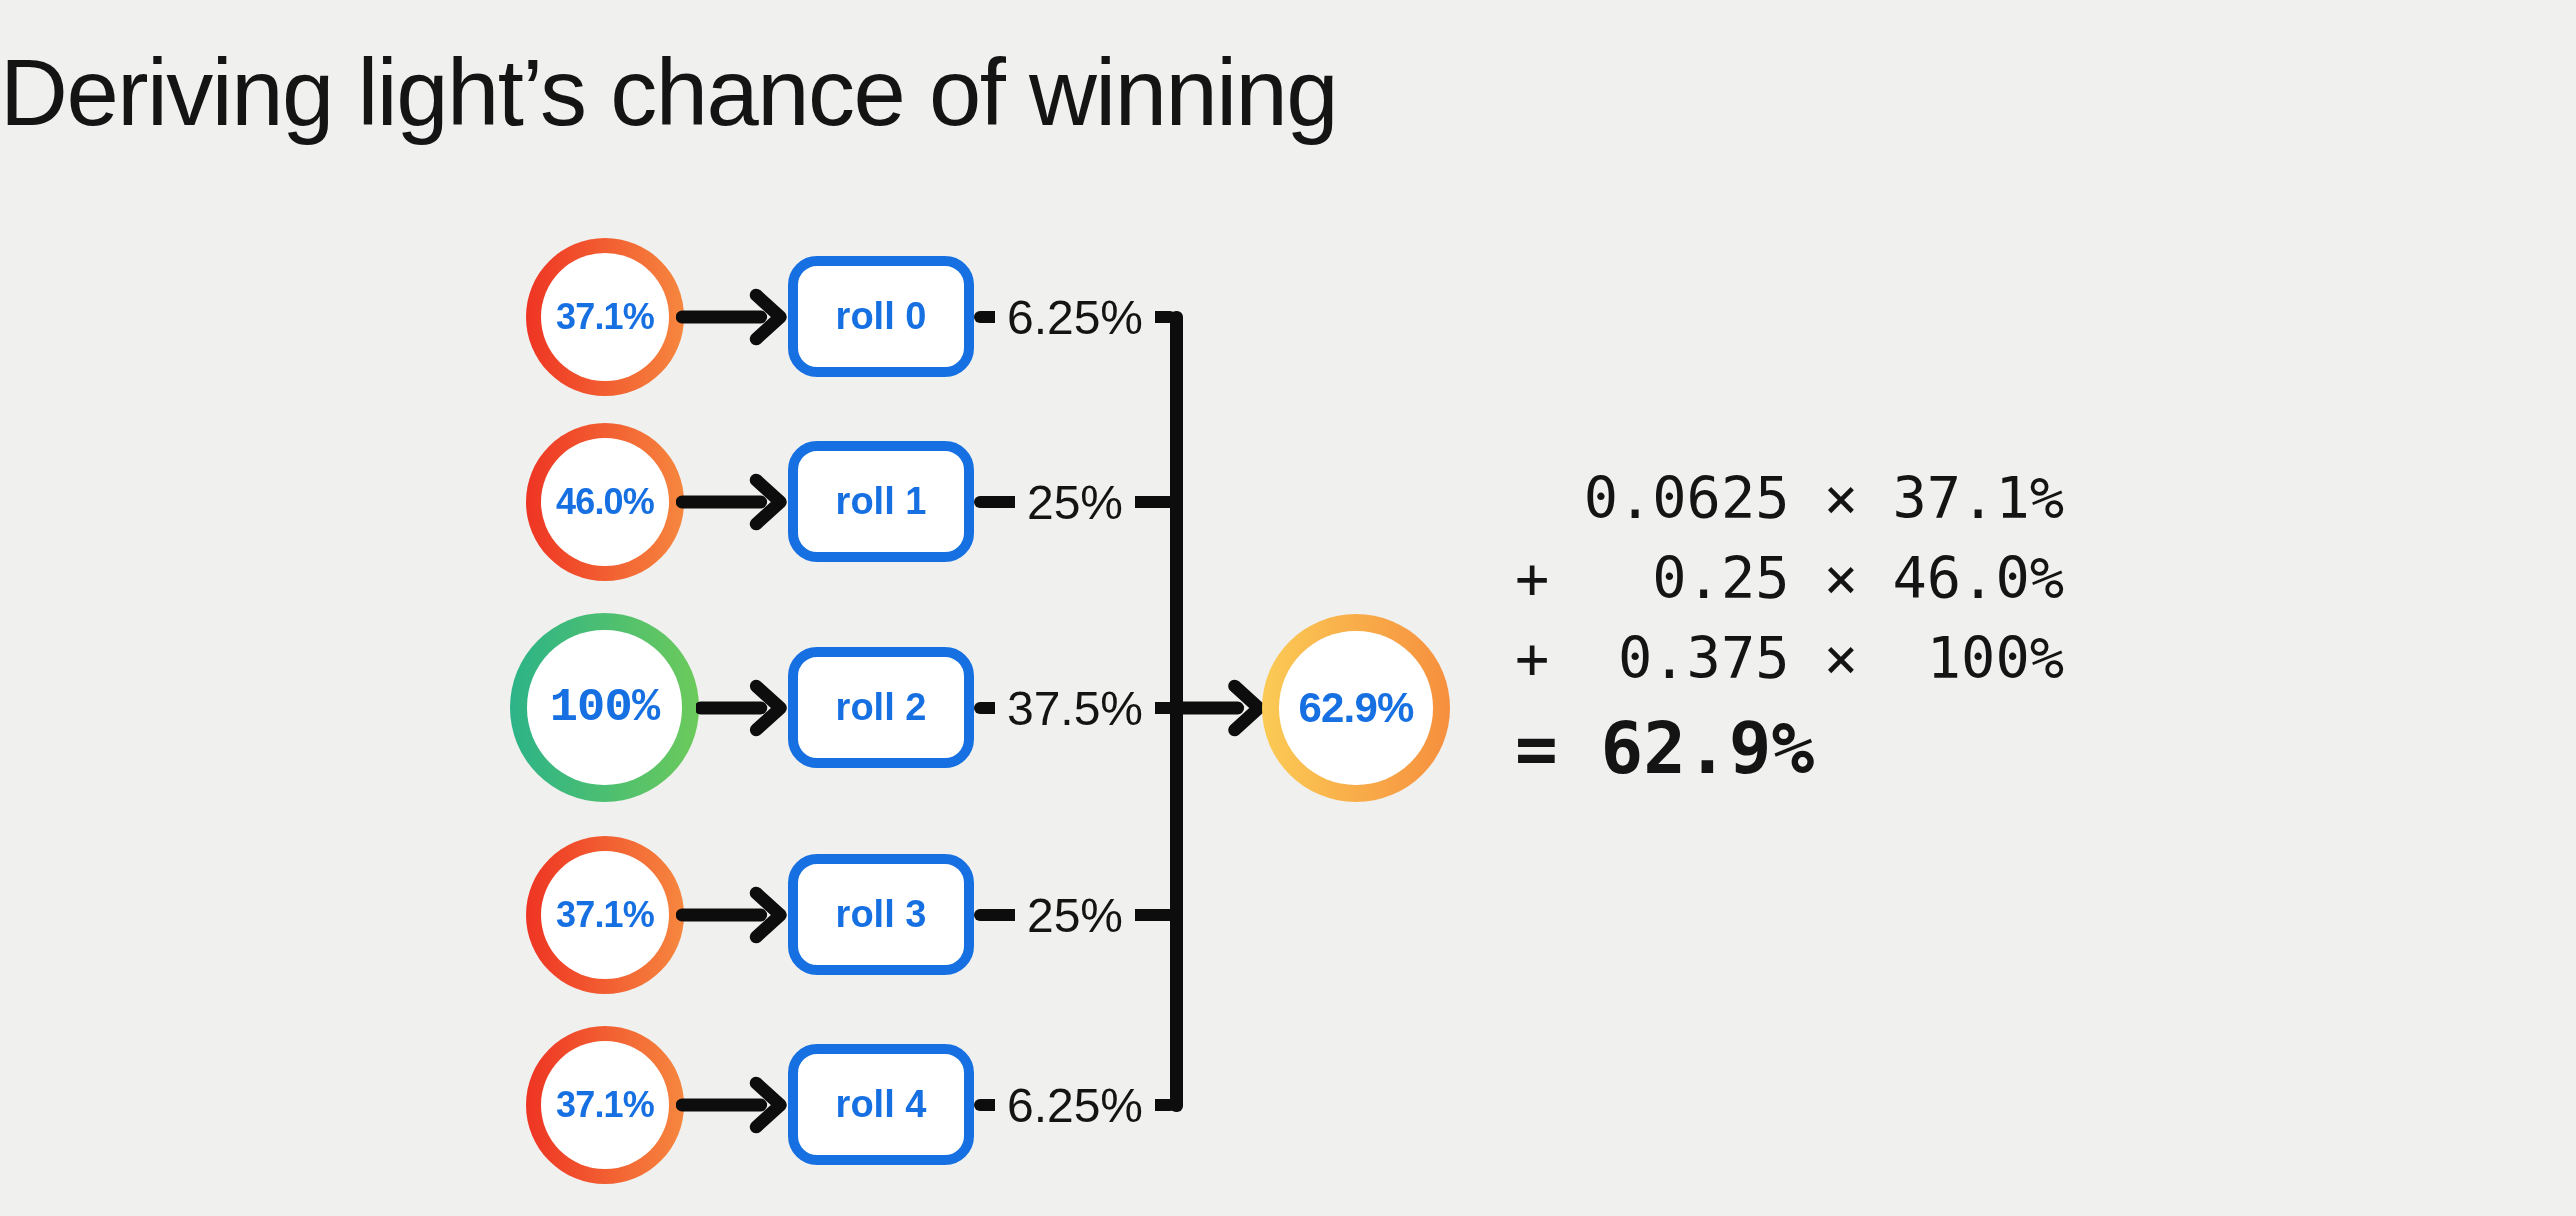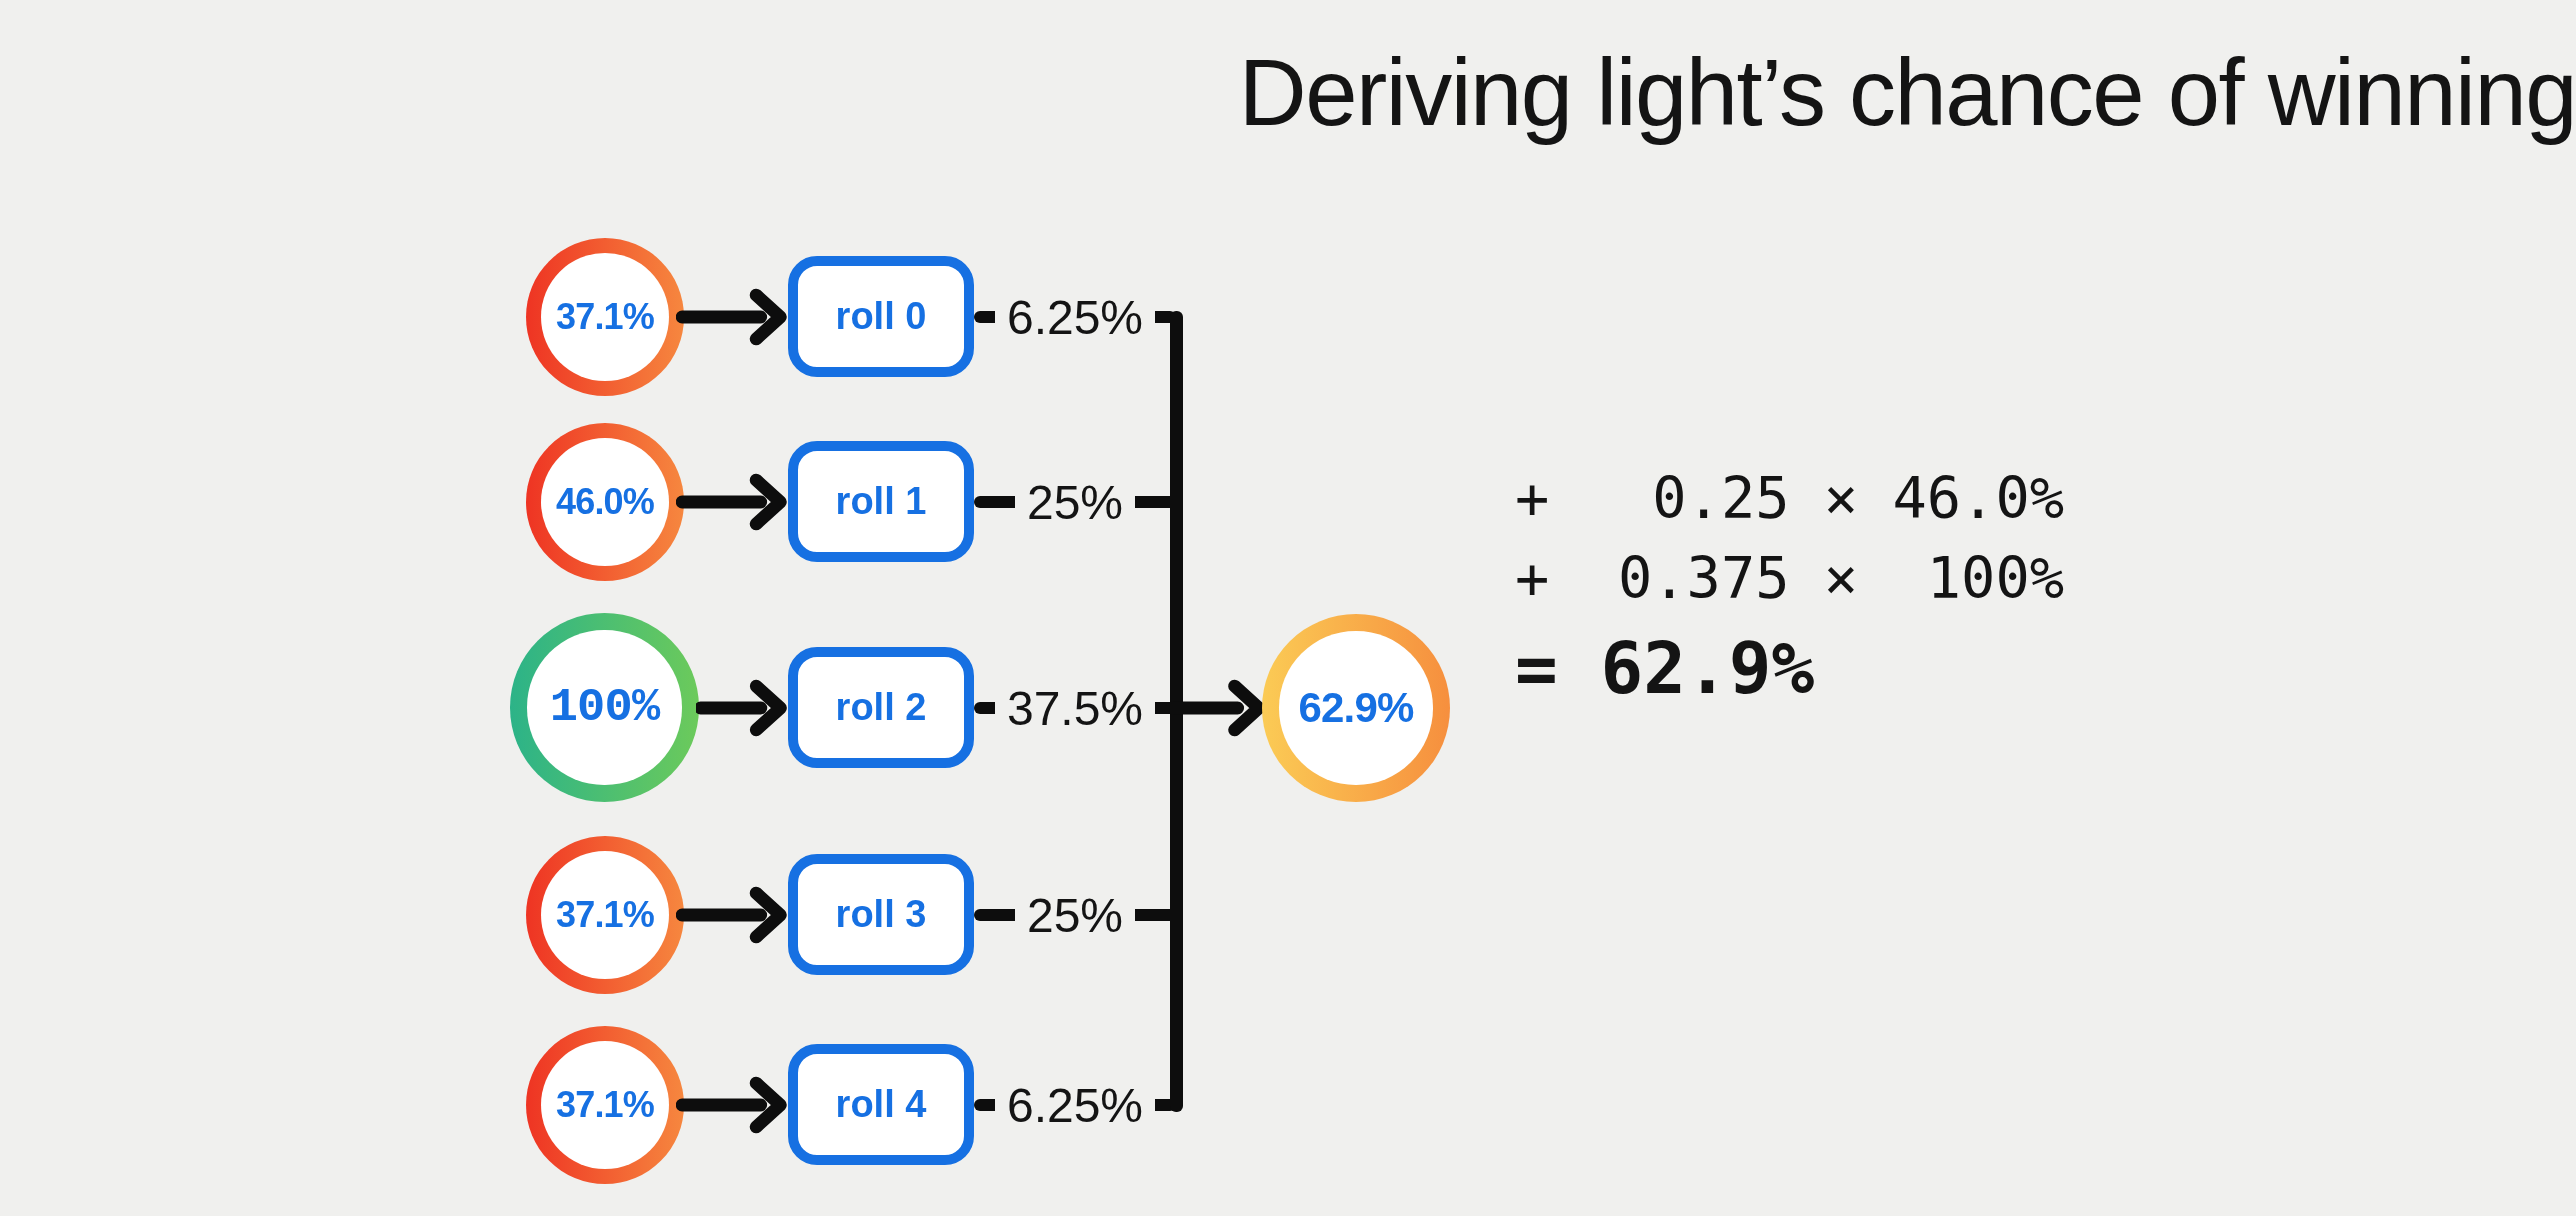--- a/index.html
+++ b/index.html
@@ -6,21 +6,21 @@
   body {
     width: 2576px; height: 1217px;
     background: var(--background, #f0f0ee);
     font-family: "Liberation Sans", sans-serif;
     overflow: hidden;
   }
   #canvas { position: relative; width: 2576px; height: 1217px; }
 
   .title {
     position: absolute; top: 39px; left: 0; right: 0;
-    text-align: right;
+    text-align: left;
     font-size: 94px; font-weight: 500; letter-spacing: -1.5px;
     color: var(--ink, #141414);
   }
 
   .row { position: absolute; left: 0; top: 0; }
 
   
   .circle {
     position: absolute; border-radius: 50%; box-sizing: border-box;
     display: flex;
@@ -217,19 +217,20 @@
     <polyline points="88,16 120,45 88,74"></polyline>
   </svg>
 
   <div class="result-circle ring-amber">
     <div class="inner" style="flex:1;background:#ffffff;border-radius:50%;display:flex;align-items:center;justify-content:center;">
       <span class="pvalue">62.9%</span>
     </div>
   </div>
 
   <div class="equation">
+    <span class="eq-line">  0.0625 × 37.1%</span>
     <span class="eq-line">+   0.25 × 46.0%</span>
     <span class="eq-line">+  0.375 ×  100%</span>
     <span class="eq-result">= 62.9%</span>
   </div>
 
 </div>
 
 
 </body></html>

